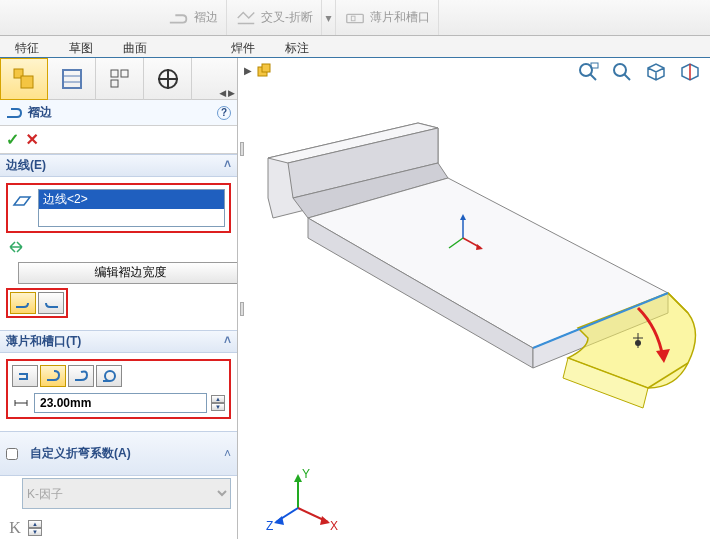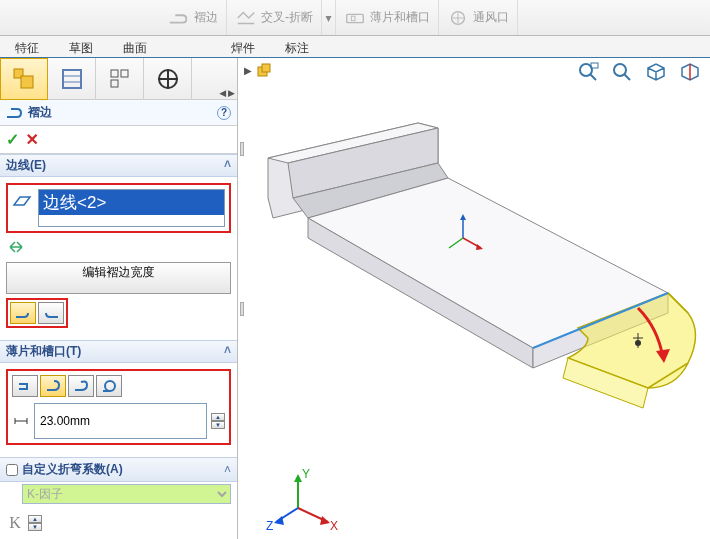--- a/index.html
+++ b/index.html
@@ -39,43 +39,43 @@
   .section-head .chev { float: right; color:#5a7bb0; }
 
   .section-body { padding: 6px; }
 
   .redbox { border: 2px solid #dd1f1f; padding: 4px; margin-bottom: 6px; }
 
   .sel-row { display: flex; align-items: flex-start; gap: 6px; }
   .sel-icon { width: 20px; padding-top: 2px; }
   .sel-icon svg { width: 20px; height: 20px; }
   .sel-list { flex: 1; height: 38px; background: #fff; border: 1px solid #7f9db9; }
-  .sel-item { background: #1f5fbf; color: #fff; padding: 1px 4px; font-size: 17px; }
+  .sel-item { background: #1f5fbf; color: #fff; padding: 1px 4px; font-size: 12px; }
 
   .mirror { margin: 4px 0 4px 2px; }
   .mirror svg { width:16px; height:16px; }
 
-  .wide-btn { width: 100%; height: 32px; border: 1px solid #9a9a9a; background: linear-gradient(#fefefe,#e6e6e6); text-align: center; line-height: 18px; margin-bottom: 4px; }
+  .wide-btn { width: 100%; height: 22px; border: 1px solid #9a9a9a; background: linear-gradient(#fefefe,#e6e6e6); text-align: center; line-height: 18px; margin-bottom: 4px; margin-left: 12px; }
 
   .btnrow { display: flex; gap: 2px; }
   .tbtn { width: 26px; height: 22px; border: 1px solid #8a8a8a; background: linear-gradient(#fefefe,#e2e2e2); display:flex; align-items:center; justify-content:center; }
   .tbtn.sel { background: linear-gradient(#fff4cc,#ffd76b); border-color:#c79a00; }
   .tbtn svg { width:18px; height:14px; }
 
   .dimrow { display:flex; align-items:center; gap:4px; margin-top:6px; }
   .dimrow .dicon { width:18px; display:flex; justify-content:center; }
-  .dimrow input { flex:1; height:36px; border:1px solid #7f9db9; padding:0 5px; background:#fff; }
+  .dimrow input { flex:1; height:20px; border:1px solid #7f9db9; padding:0 5px; background:#fff;font-weight:bold; }
   .dimrow .spin { width:14px; display:flex; flex-direction:column; }
   .dimrow .spin span { height:8px; border:1px solid #8a8a8a; background:linear-gradient(#fff,#ddd); font-size:6px; text-align:center; line-height:6px; color:#2b4e86;}
 
-  .checkrow { display:flex; align-items:center; gap:4px; padding:3px 6px; }
+  .checkrow { display:flex; align-items:center; gap:12px; padding:13px 6px; }
   .checkrow input { width:12px; height:12px; }
 
   .combo { display:flex; margin:2px 6px 4px 22px; }
-  .combo select { flex:1; height:20px; border:1px solid #7f9db9; background:#bef264; }
+  .combo select { flex:1; height:31px; border:1px solid #7f9db9; background:#e5e5e5; }
 
   
   .viewport { flex:1; position:relative; background:#fff; }
   .crumb { position:absolute; top:4px; left:6px; display:flex; align-items:center; gap:4px; color:#333; }
   .crumb .arrow { color:#555; font-size:10px; }
   .view-tools { position:absolute; top:0; right:6px; display:flex; gap:6px; }
   .view-tools .vt { width:28px; height:28px; display:flex; align-items:center; justify-content:center; }
 
   
   .red-arrow { position:absolute; top:245px; left:390px; pointer-events:none; }
@@ -101,28 +101,20 @@
       </svg>
     <span>交叉-折断</span>
   </div>
   <div class="ribbon-dd">▾</div>
   <div class="ribbon-btn">
     <svg viewBox="0 0 24 18">
         <rect x="3" y="5" width="18" height="9" rx="1" fill="none" stroke="#b8b8b8" stroke-width="1.5"></rect>
         <rect x="8" y="7" width="4" height="5" fill="none" stroke="#b8b8b8"></rect>
       </svg>
     <span>薄片和槽口</span>
-  </div>
-  <div class="ribbon-btn">
-    <svg viewBox="0 0 24 18">
-        <circle cx="12" cy="9" r="7" fill="none" stroke="#b8b8b8" stroke-width="1.5"></circle>
-        <line x1="6" y1="9" x2="18" y2="9" stroke="#b8b8b8"></line>
-        <line x1="12" y1="3" x2="12" y2="15" stroke="#b8b8b8"></line>
-      </svg>
-    <span>通风口</span>
   </div>
 </div>
 
 <div class="tabbar">
   <div class="tab">特征</div>
   <div class="tab">草图</div>
   <div class="tab">曲面</div>
   <div class="tab active">钣金</div>
   <div class="tab">焊件</div>
   <div class="tab">标注</div>

